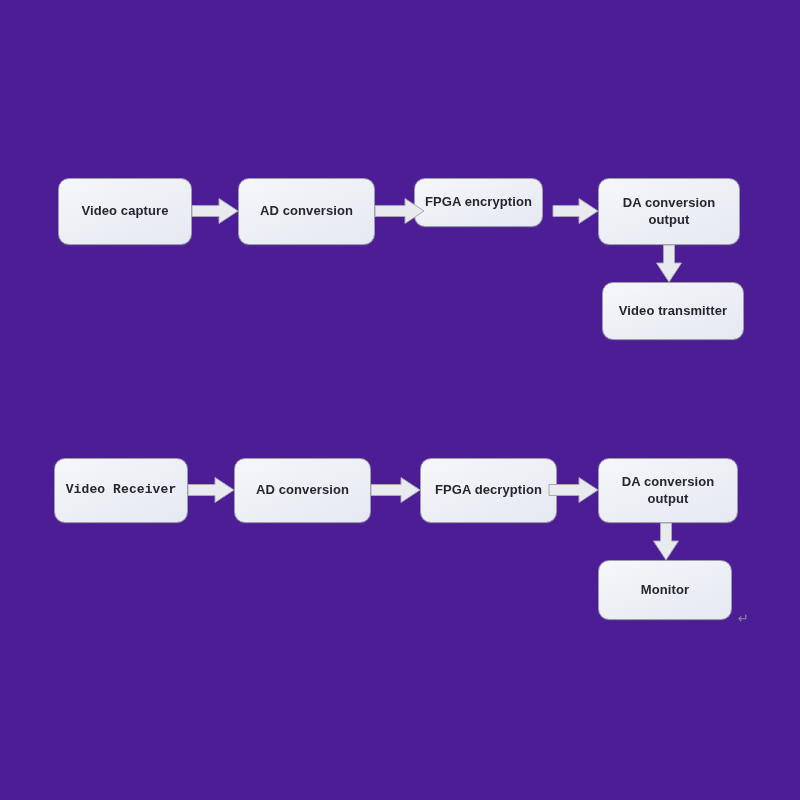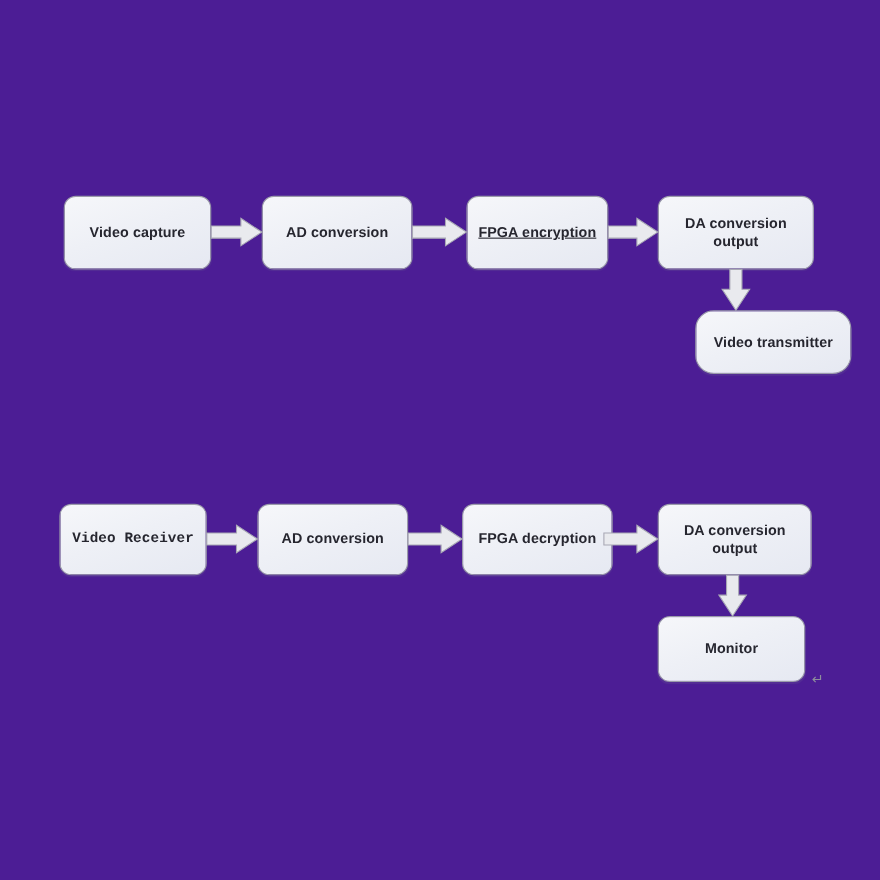--- a/index.html
+++ b/index.html
@@ -76,28 +76,28 @@
 
 <div id="canvas">
 
   <div id="node-layer">
       <div class="node" style="left: 58px; top: 178px; width: 134px; height: 67px;">
         <span class="label">Video capture</span>
       </div>
       <div class="node" style="left: 238px; top: 178px; width: 137px; height: 67px;">
         <span class="label">AD conversion</span>
       </div>
-      <div class="node" style="left: 424px; top: 178px; width: 129px; height: 67px; text-decoration: underline;">
+      <div class="node" style="left: 414px; top: 178px; width: 129px; height: 49px;">
         <span class="label">FPGA encryption</span>
       </div>
       <div class="node" style="left: 598px; top: 178px; width: 142px; height: 67px;">
         <span class="label">DA conversion
 output</span>
       </div>
-      <div class="node" style="left: 632px; top: 282px; width: 142px; height: 58px; border-radius: 17px;">
+      <div class="node" style="left: 602px; top: 282px; width: 142px; height: 58px;">
         <span class="label">Video transmitter</span>
       </div>
       <div class="node" style="left: 54px; top: 458px; width: 134px; height: 65px; font-family: Liberation Mono, monospace;">
         <span class="label">Video Receiver</span>
       </div>
       <div class="node" style="left: 234px; top: 458px; width: 137px; height: 65px;">
         <span class="label">AD conversion</span>
       </div>
       <div class="node" style="left: 420px; top: 458px; width: 137px; height: 65px;">
         <span class="label">FPGA decryption</span>

